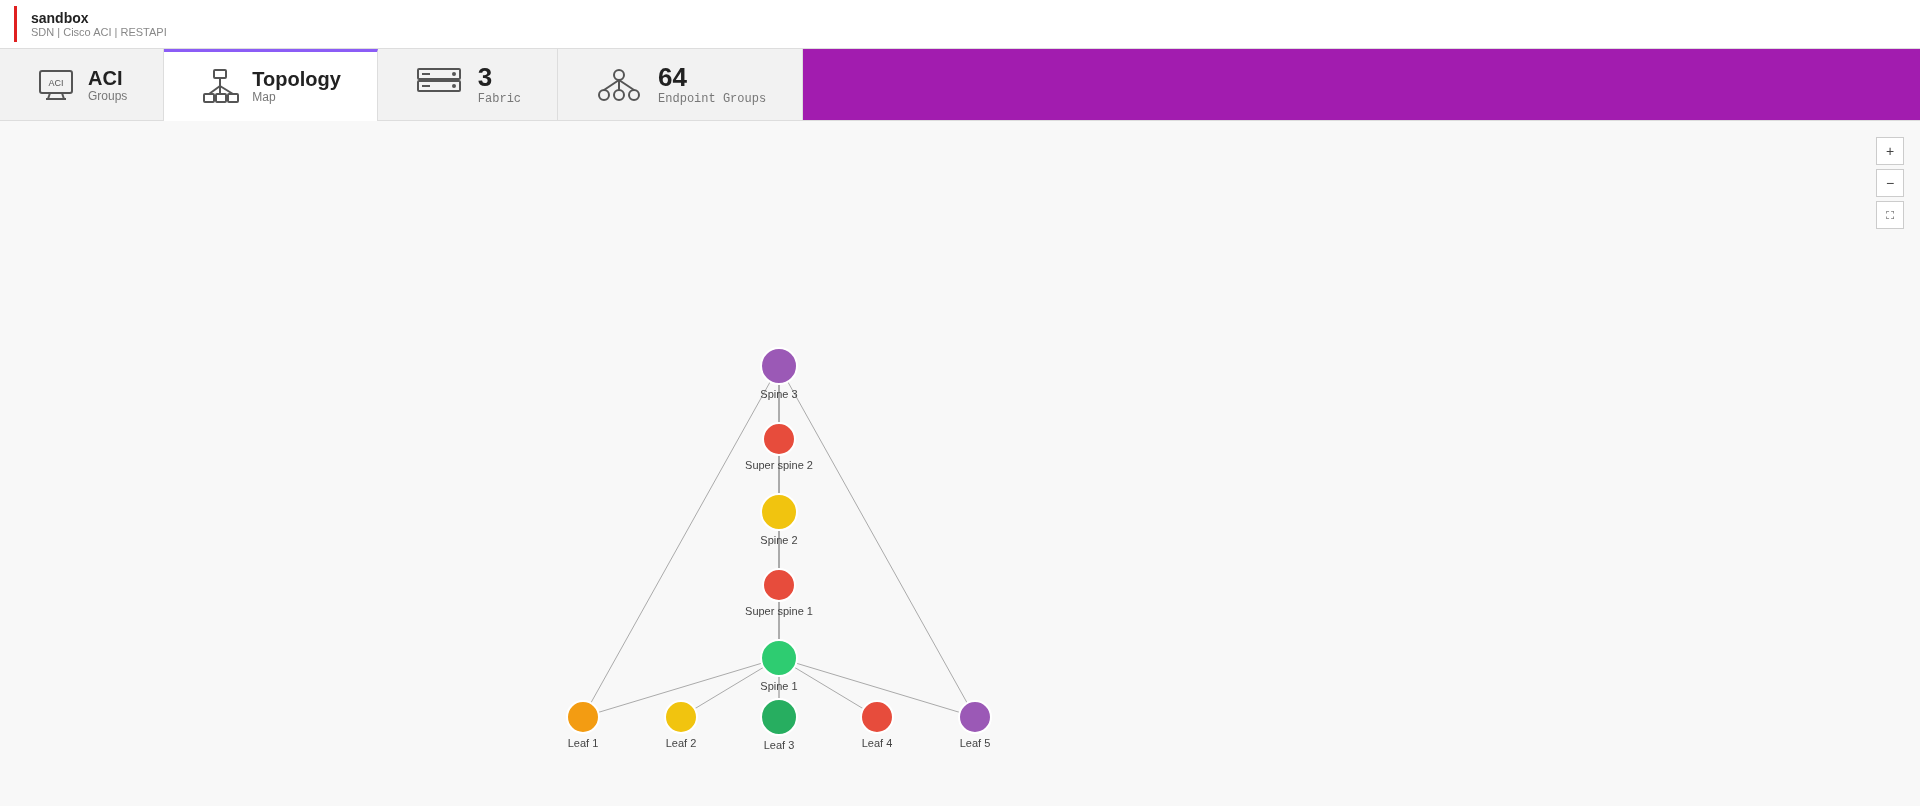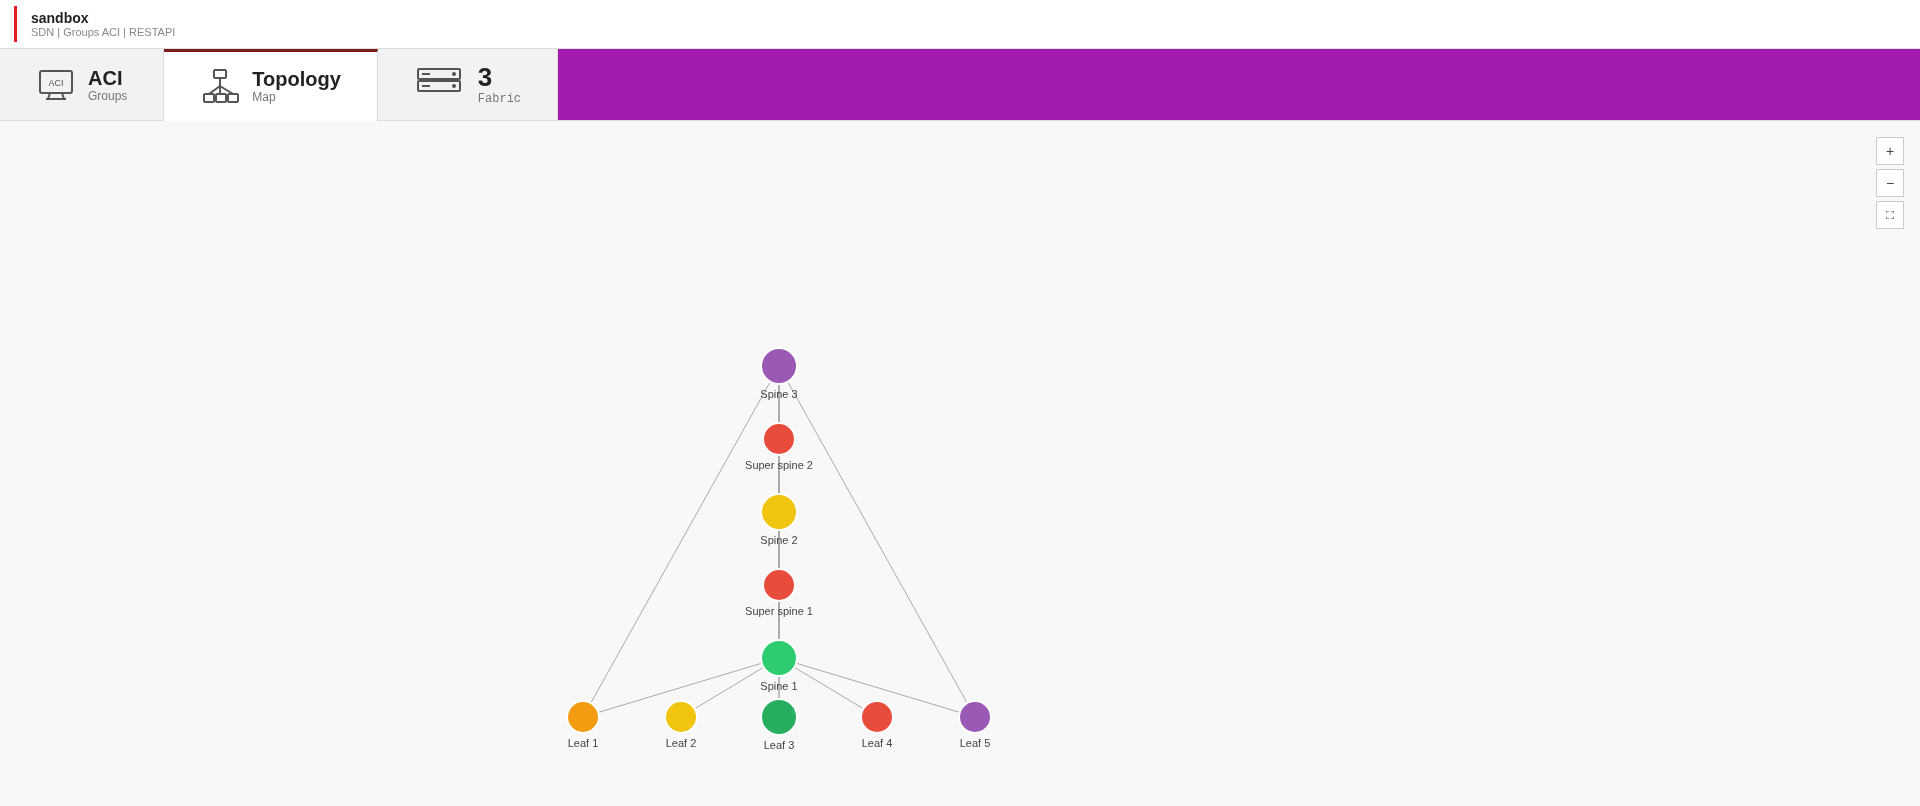--- a/index.html
+++ b/index.html
@@ -42,21 +42,21 @@
       gap: 12px;
       padding: 14px 36px;
       cursor: pointer;
       border-right: 1px solid #ddd;
       background: #f2f2f2;
       min-width: 160px;
       position: relative;
     }
     .nav-tab.active {
       background: #fff;
-      border-top: 3px solid #7f1d1d;
+      border-top: 3px solid #8b5cf6;
     }
     .nav-tab.active::after {
       content: '';
       position: absolute;
       bottom: -1px;
       left: 0; right: 0;
       height: 1px;
       background: #fff;
     }
     .nav-tab-icon {
@@ -156,21 +156,21 @@
       text-anchor: middle;
     }
   </style>
 </head>
 <body>
 
 <div class="top-bar">
   <div class="top-bar-left-border"></div>
   <div>
     <div class="app-title">sandbox</div>
-    <div class="app-subtitle">SDN | Groups ACI | RESTAPI</div>
+    <div class="app-subtitle">SDN | Cisco ACI | RESTAPI</div>
   </div>
 </div>
 
 <div class="nav-tabs">
 
   <div class="nav-tab">
     <div class="nav-tab-icon">
       <svg width="40" height="40" viewBox="0 0 40 40" fill="none" stroke="#555" stroke-width="2">
         <rect x="4" y="6" width="32" height="22" rx="2"></rect>
         <line x1="14" y1="28" x2="12" y2="34"></line>
@@ -214,20 +214,37 @@
         <line x1="6" y1="21" x2="14" y2="21"></line>
       </svg>
     </div>
     <div>
       <div class="stat-number">3</div>
       <div class="stat-label">Fabric</div>
     </div>
   </div>
 
 
+  <div class="nav-tab-stat">
+    <div class="stat-icon">
+      <svg width="46" height="40" viewBox="0 0 46 40" fill="none" stroke="#555" stroke-width="2">
+        <circle cx="23" cy="10" r="5"></circle>
+        <circle cx="8" cy="30" r="5"></circle>
+        <circle cx="23" cy="30" r="5"></circle>
+        <circle cx="38" cy="30" r="5"></circle>
+        <line x1="23" y1="15" x2="8" y2="25"></line>
+        <line x1="23" y1="15" x2="23" y2="25"></line>
+        <line x1="23" y1="15" x2="38" y2="25"></line>
+      </svg>
+    </div>
+    <div>
+      <div class="stat-number">64</div>
+      <div class="stat-label">Endpoint Groups</div>
+    </div>
+  </div>
 
 </div>
 
 <div class="main-content">
 
   <div class="zoom-controls">
     <div class="zoom-btn">+</div>
     <div class="zoom-btn">−</div>
     <div class="zoom-btn" style="font-size:11px;">⛶</div>
   </div>

